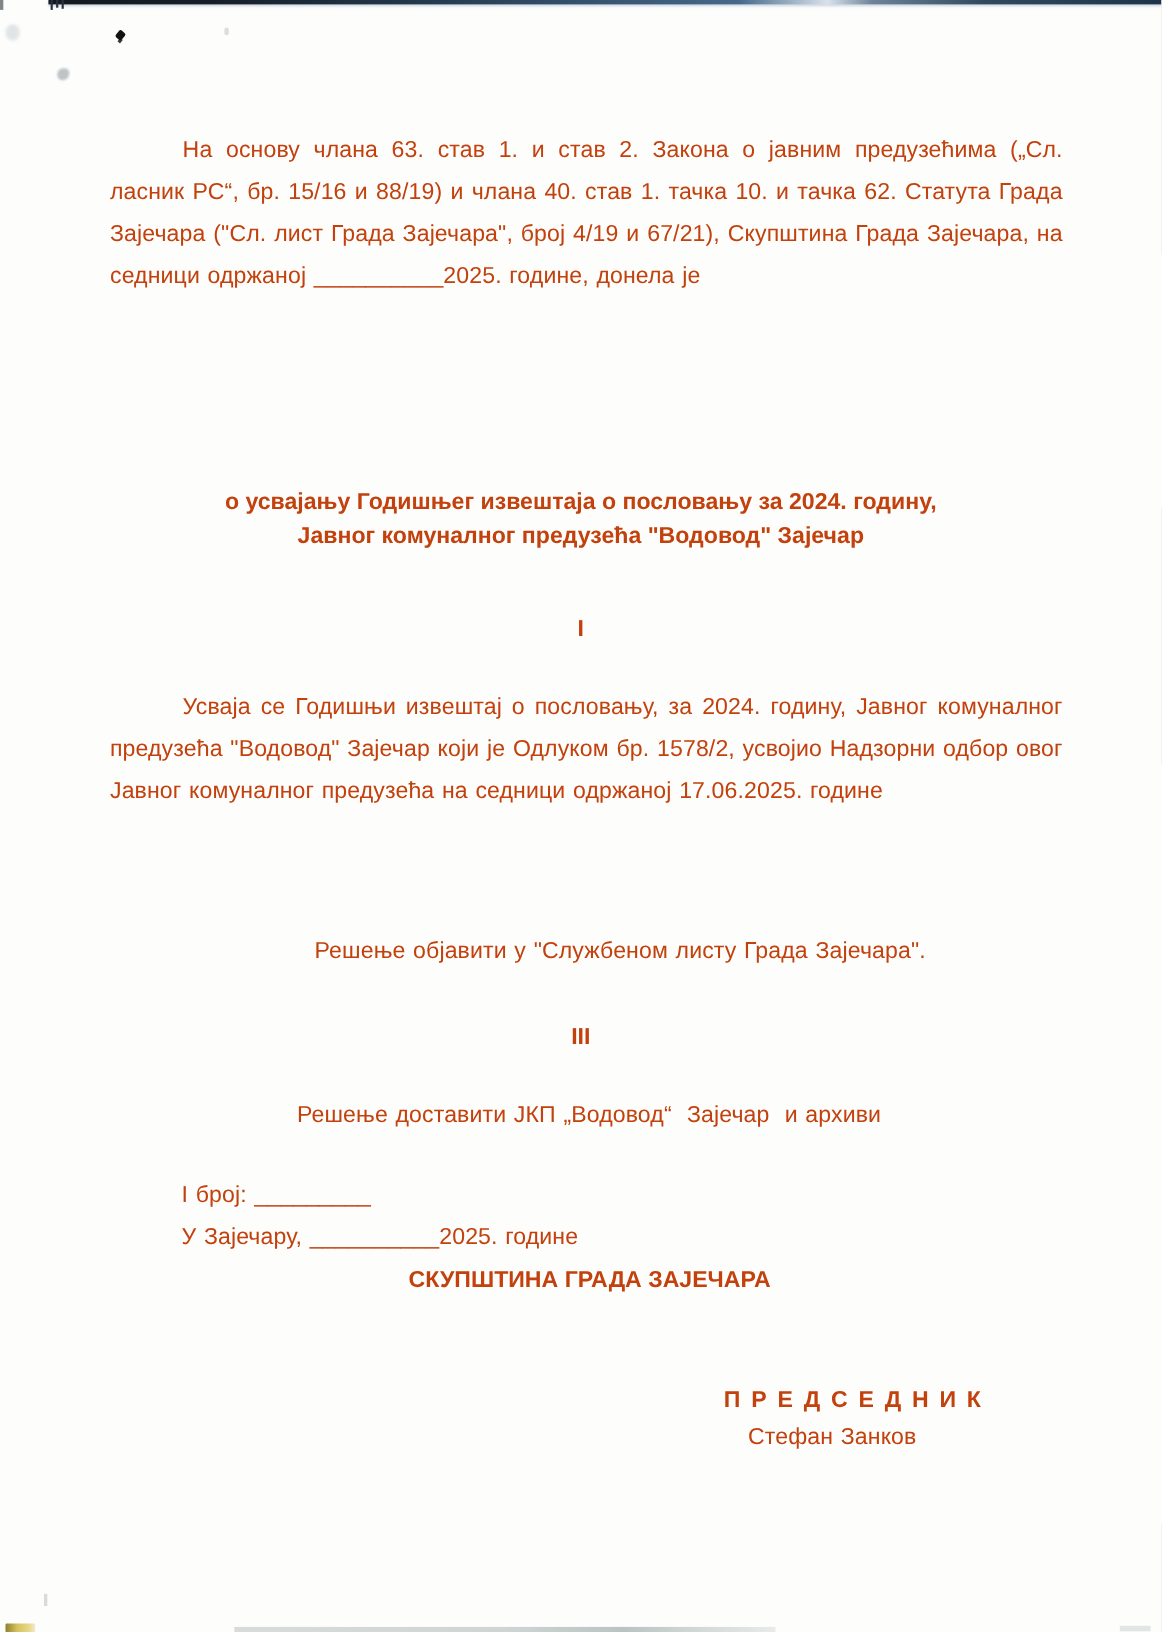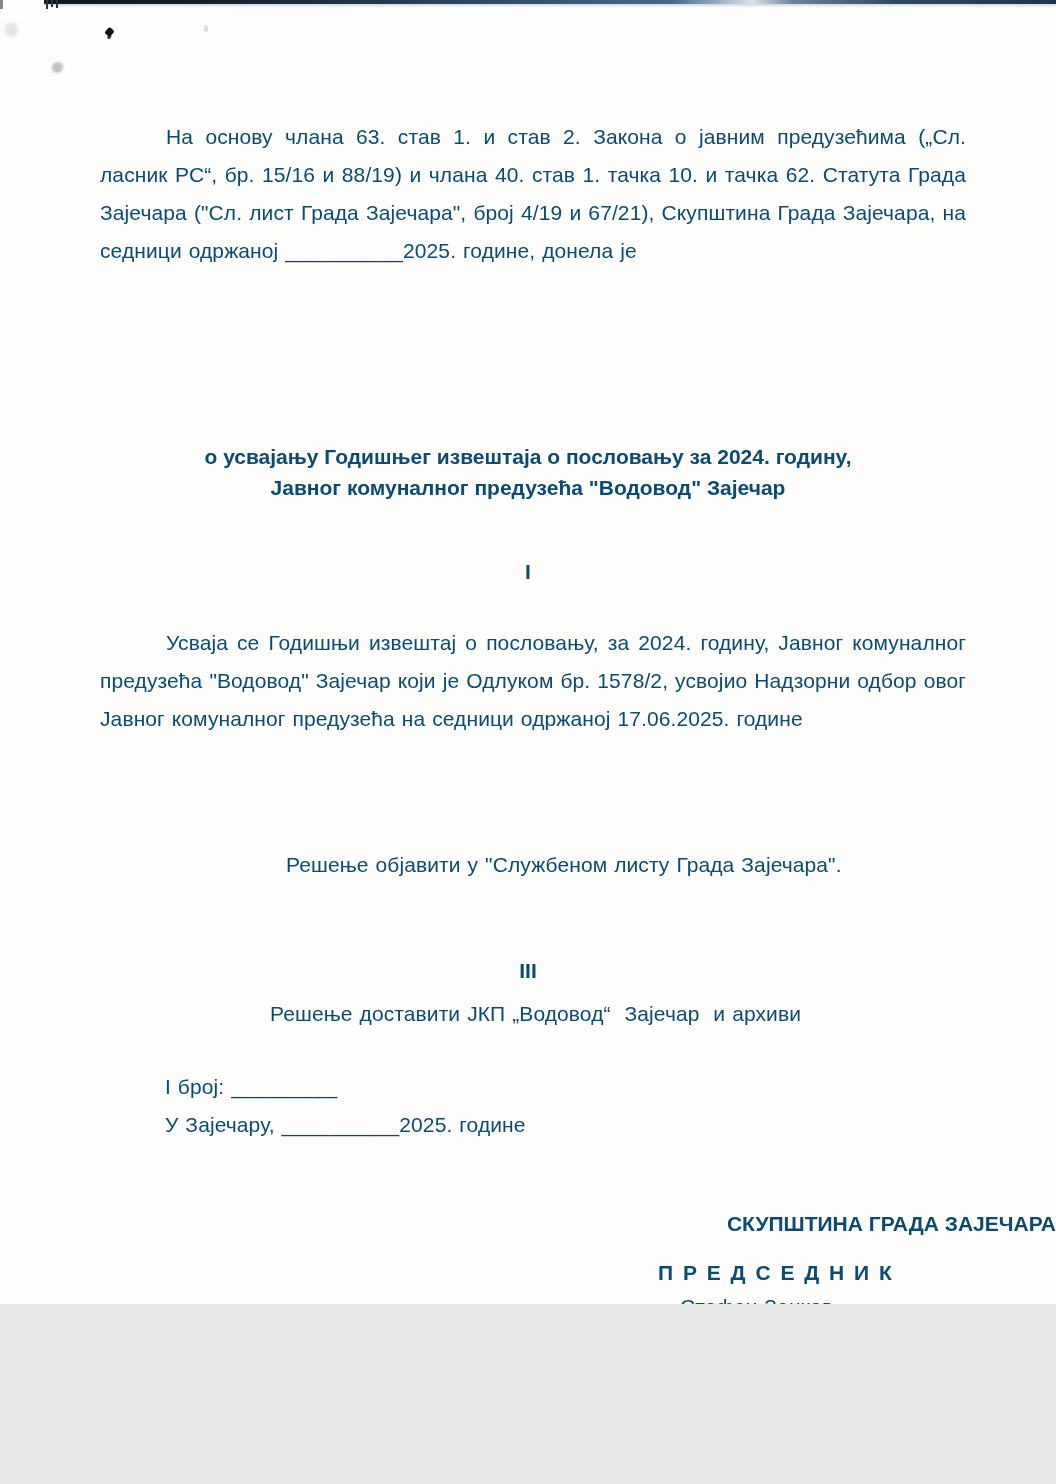--- a/index.html
+++ b/index.html
@@ -1,22 +1,22 @@
 <!DOCTYPE html>
 <html><head>
 <meta charset="utf-8">
 <style>
   html, body { margin:0; padding:0; background:#e8e8e8; }
   .page {
     position:relative;
-    width:1056px; height:1304px;
+    width:1056px; height:1484px;
     background:#fdfdfc;
     overflow:hidden;
     font-family:"Liberation Sans","DejaVu Sans",sans-serif;
-    color:#0c4a6e;
+    color:#c2410c;
   }
   .abs { position:absolute; margin:0; }
   .body-text { font-size:21px; line-height:38px; letter-spacing:0.1px; word-spacing:1px; }
   .justify { text-align:justify; }
   .indent { text-indent:66px; }
   .centered { left:0; width:100%; text-align:center; }
   .doc-title { font-size:22px; font-weight:bold; letter-spacing:1.5px; }
   .doc-subtitle { font-size:21px; font-weight:bold; line-height:31px; }
   .sec-numeral { font-size:21px; font-weight:bold; }
   .sig-title { font-size:21px; font-weight:bold; letter-spacing:2px; }
@@ -82,24 +82,24 @@
   <div class="abs centered doc-subtitle" style="top:441px;">
     <div>о усвајању Годишњег извештаја о пословању за 2024. годину,</div>
     <div>Јавног комуналног предузећа "Водовод" Зајечар</div>
   </div>
 
   <div class="abs centered sec-numeral" style="top:560px;">I</div>
   <p class="abs body-text justify indent" style="left:100px; top:624px; width:866px;">Усваја се Годишњи извештај о пословању, за 2024. годину, Јавног комуналног предузећа "Водовод" Зајечар који је Одлуком бр. 1578/2, усвојио Надзорни одбор овог Јавног комуналног предузећа на седници одржаној 17.06.2025. године</p>
 
   <p class="abs body-text" style="left:286px; top:846px;">Решење објавити у "Службеном листу Града Зајечара".</p>
 
-  <div class="abs centered sec-numeral" style="top:931px;margin-top:28px;">III</div>
+  <div class="abs centered sec-numeral" style="top:931px;">III</div>
   <p class="abs body-text" style="left:165px; top:1068px;">I број: _________</p>
 
   <p class="abs body-text prewrap" style="left:270px; top:995px;">Решење доставити ЈКП „Водовод“  Зајечар  и архиви</p>
   <p class="abs body-text" style="left:165px; top:1106px;">У Зајечару, __________2025. године</p>
 
-  <div class="abs centered doc-subtitle" style="top:1208px; padding-left:16px; box-sizing:border-box;text-align:right;">СКУПШТИНА ГРАДА ЗАЈЕЧАРА</div>
+  <div class="abs centered doc-subtitle" style="top:1148px; padding-left:16px; box-sizing:border-box;">СКУПШТИНА ГРАДА ЗАЈЕЧАРА</div>
 
   <div class="abs sig-title" style="left:658px; top:1261px;">П Р Е Д С Е Д Н И К</div>
   <div class="abs body-text" style="left:680px; top:1288px;">Стефан Занков</div>
 
 </div>
 
 </body></html>

